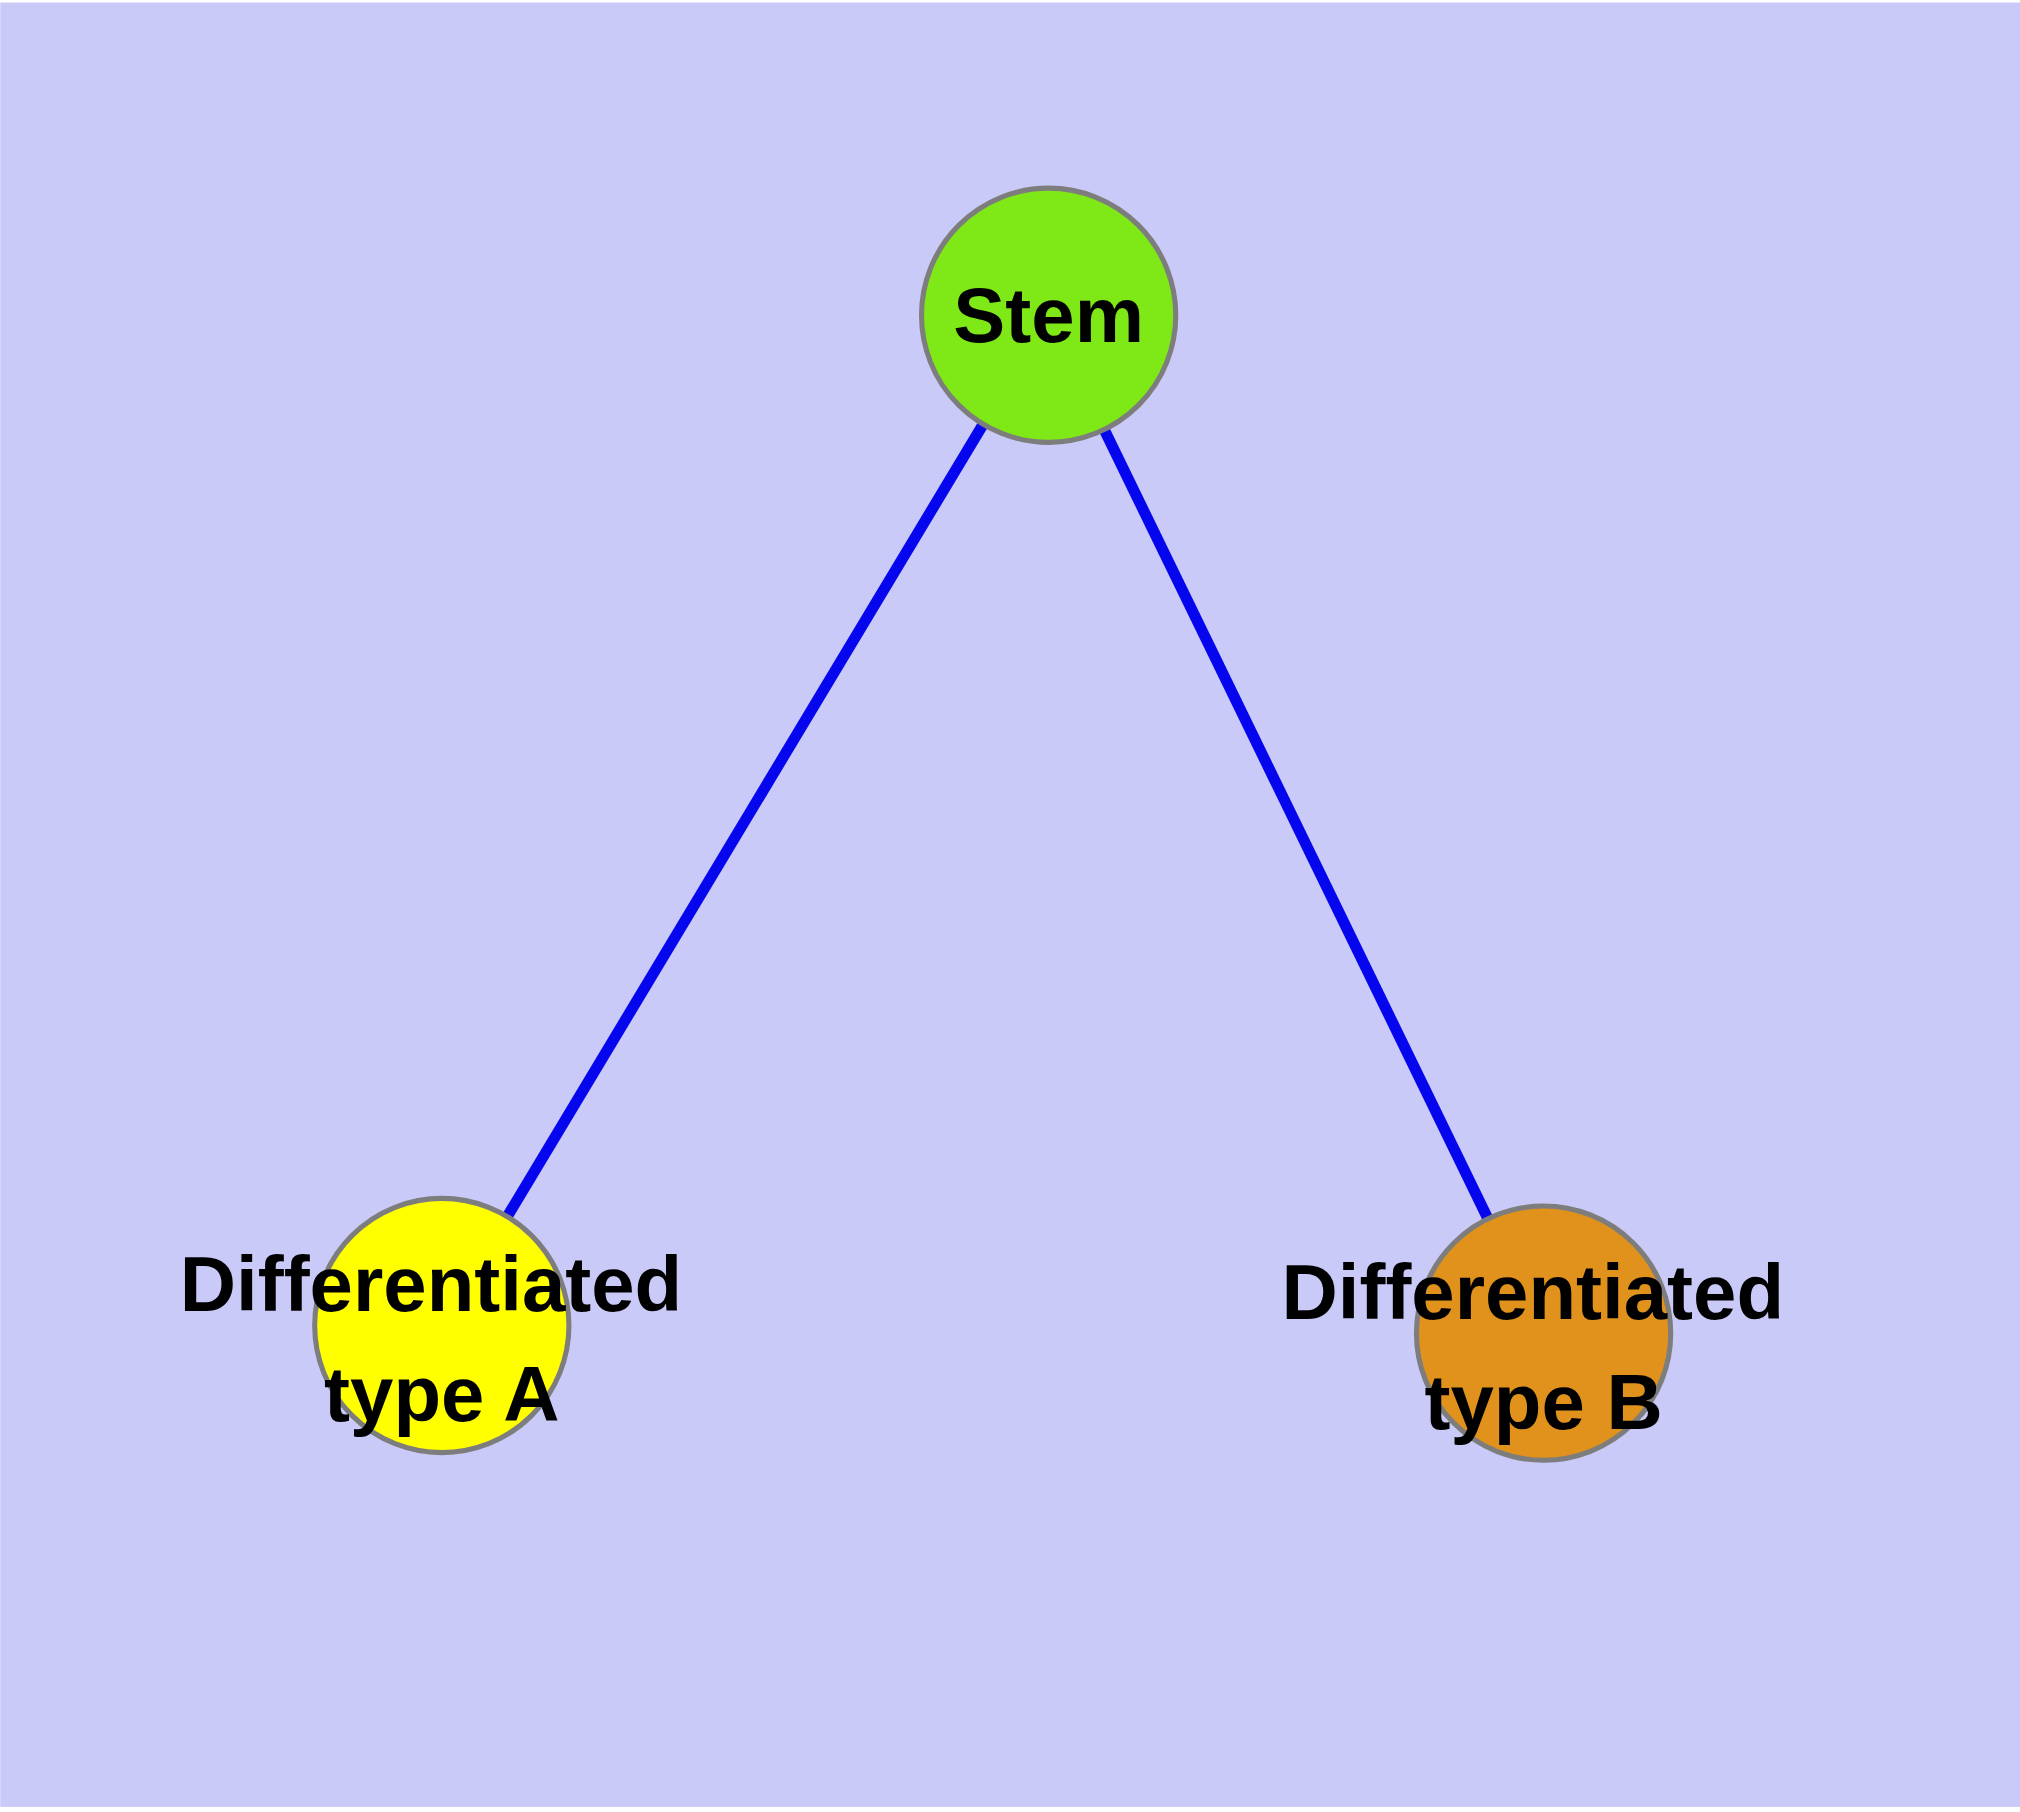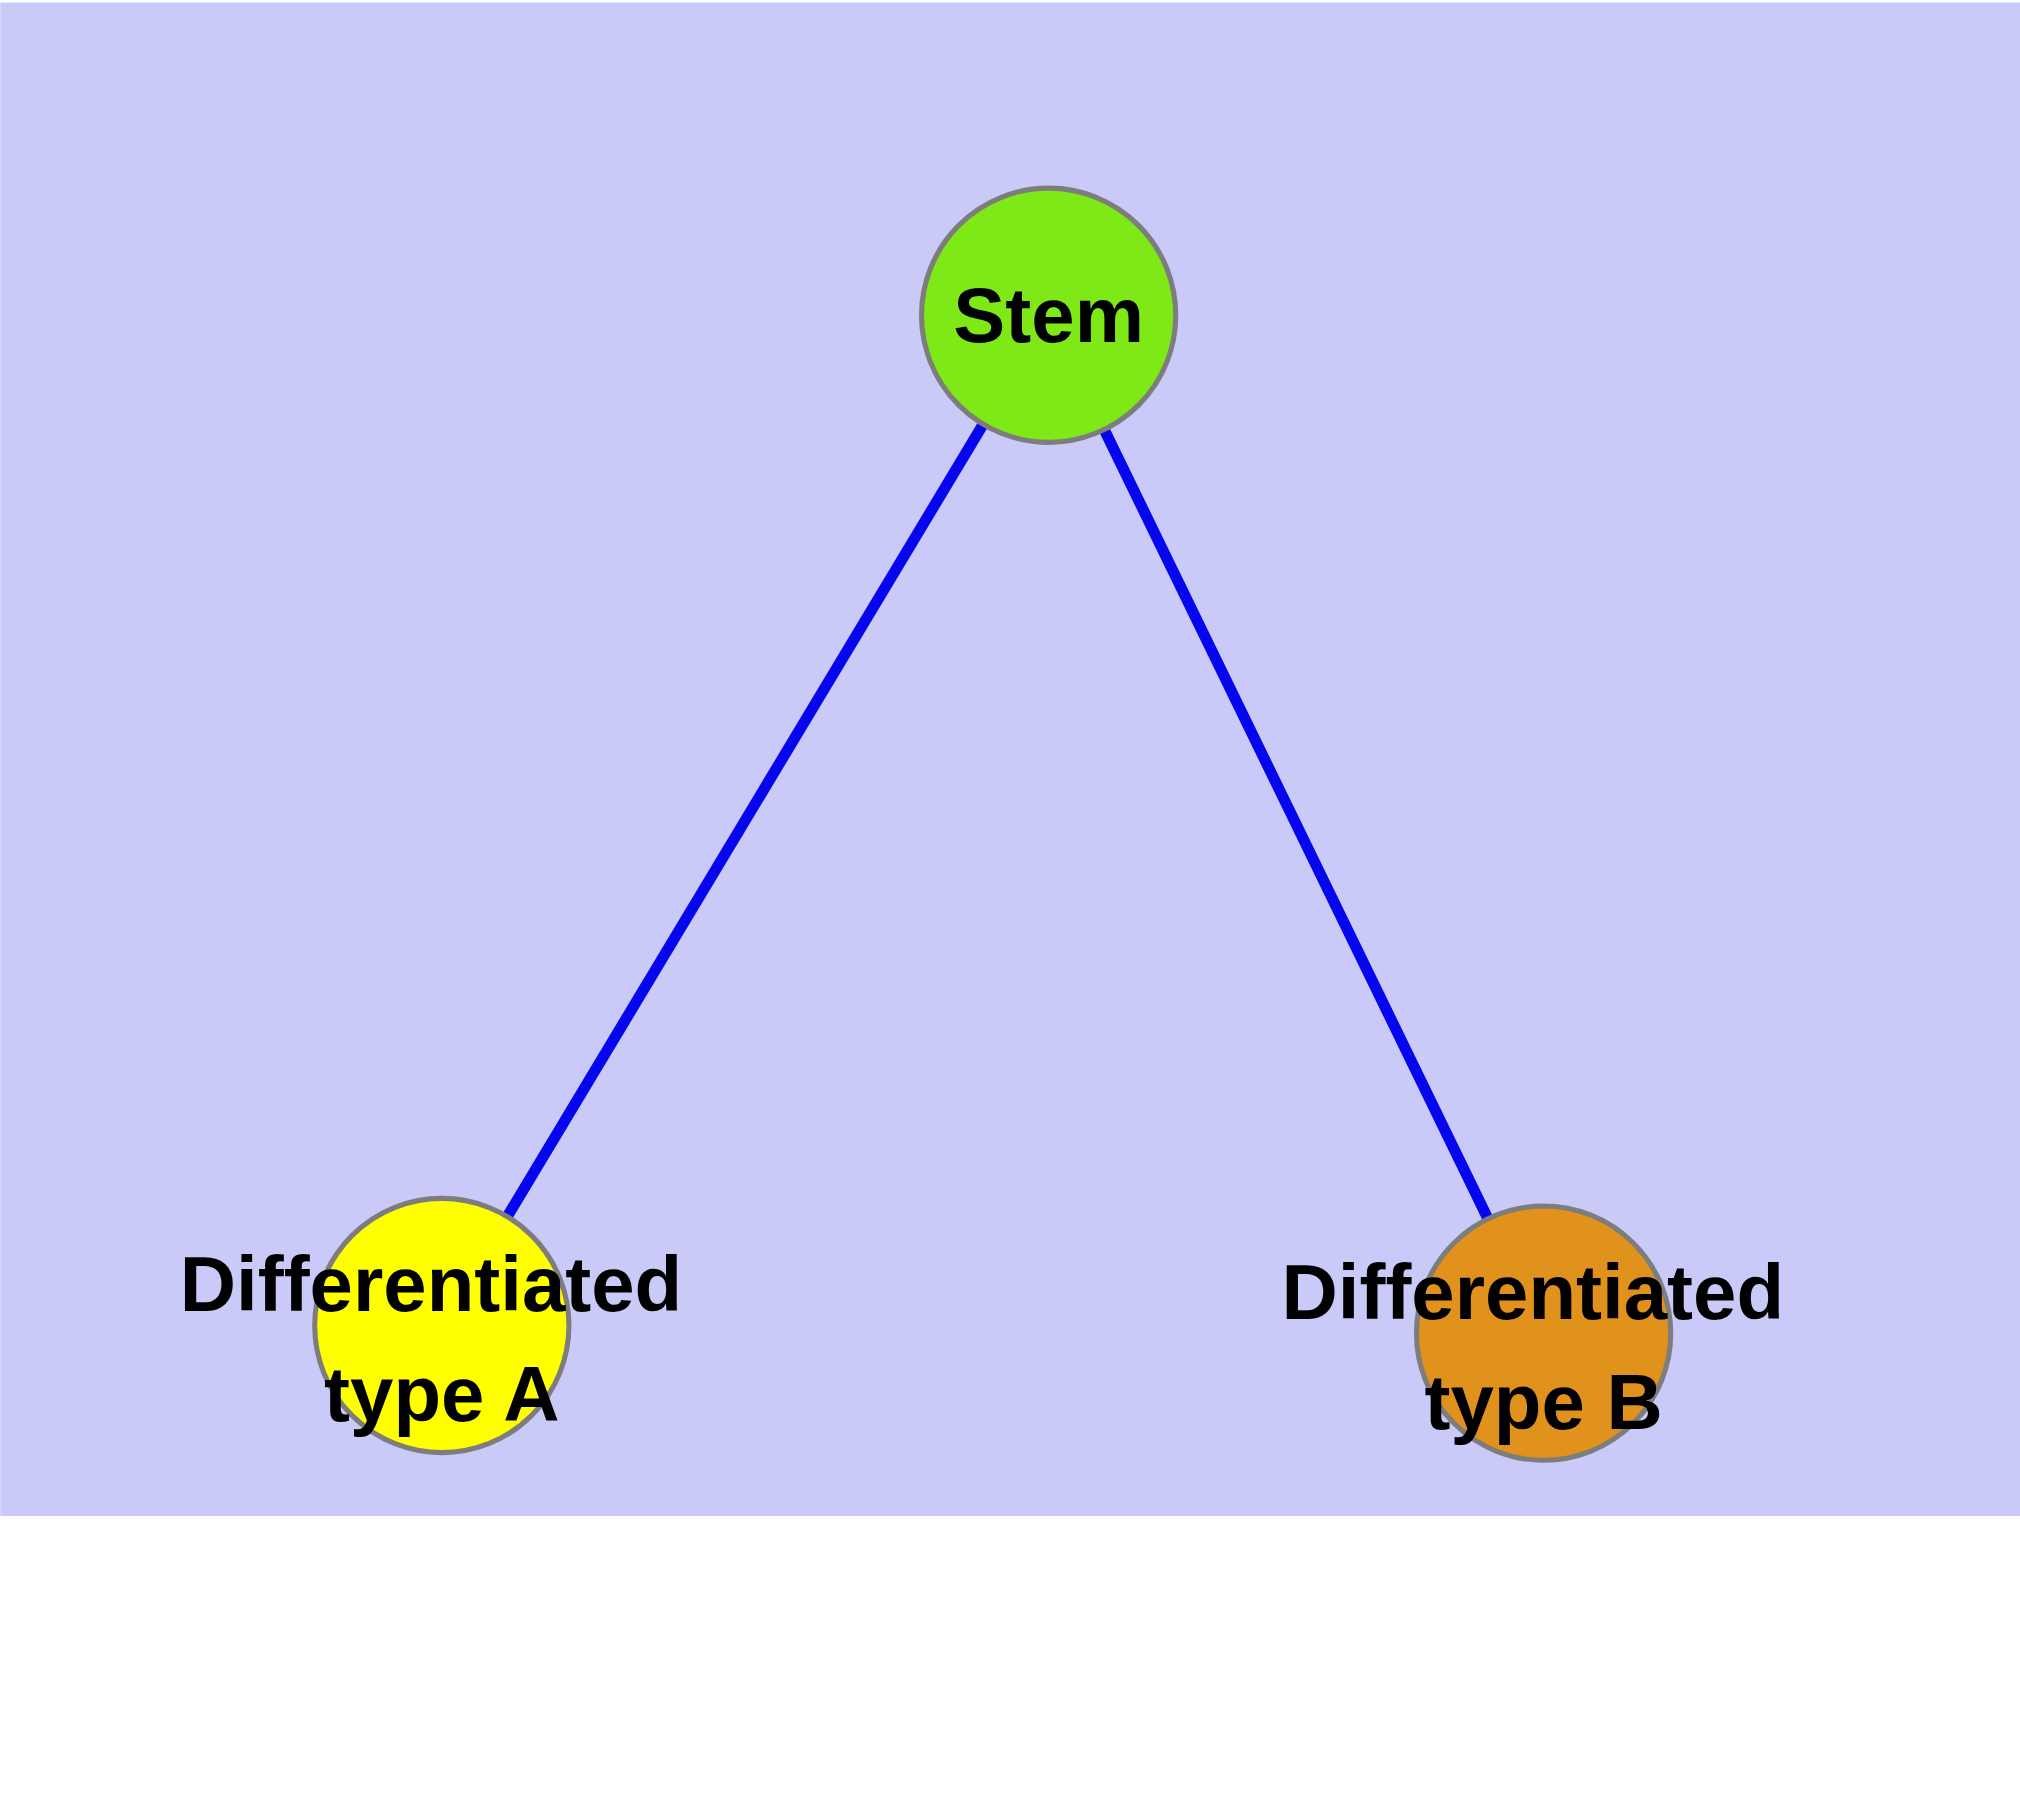--- a/index.html
+++ b/index.html
@@ -2,21 +2,21 @@
 <html style="font-size:13.6px"><head>
 <meta charset="utf-8">
 <style>
   html, body {
     margin: 0;
     padding: 0;
     background: #ffffff; 
   }
   .canvas-wrap {
     width: 2021px;
-    height: 1516px;
+    height: 1812px;
     position: relative;
     overflow: hidden;
   }
   svg.diagram {
     display: block;
     width: 2021px;
     height: 1812px;
   }
   .node-label {
     font-family: "Liberation Sans", sans-serif;

